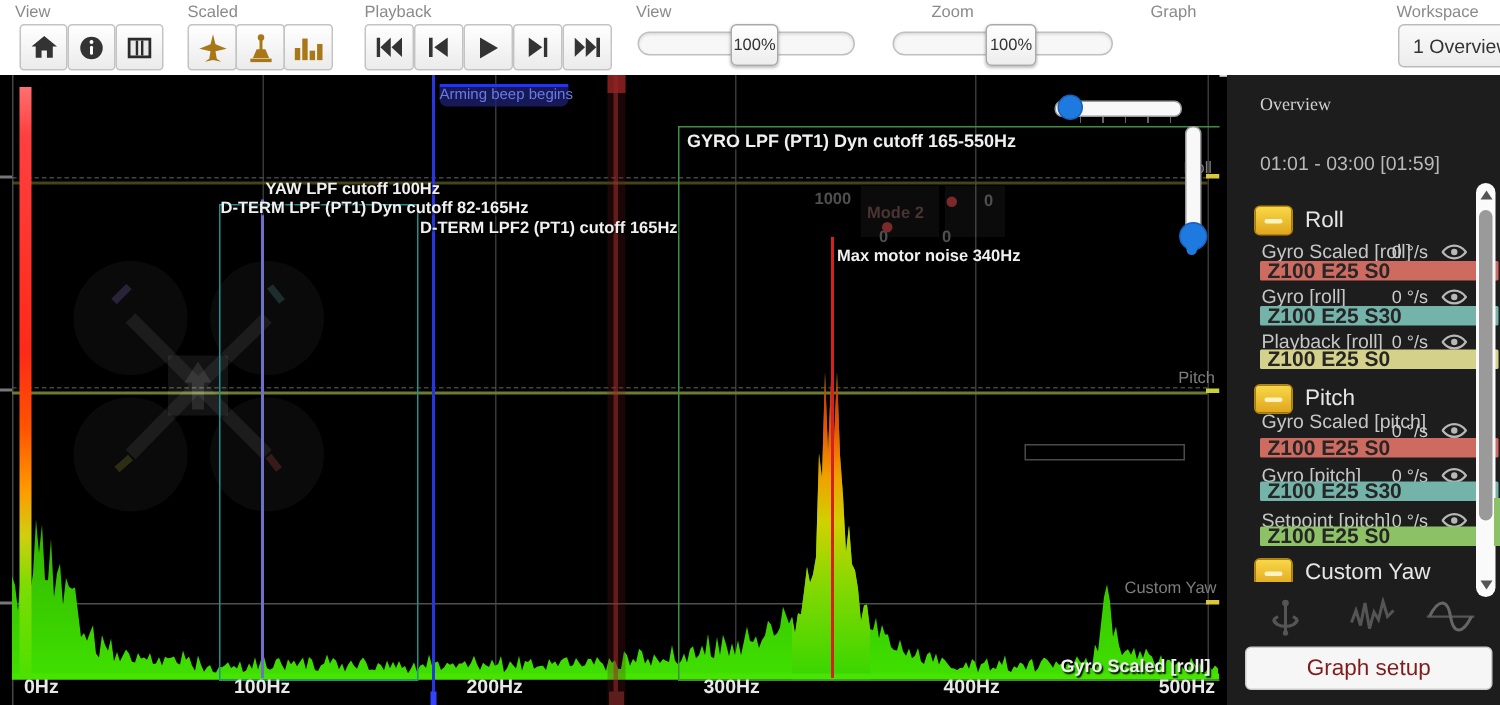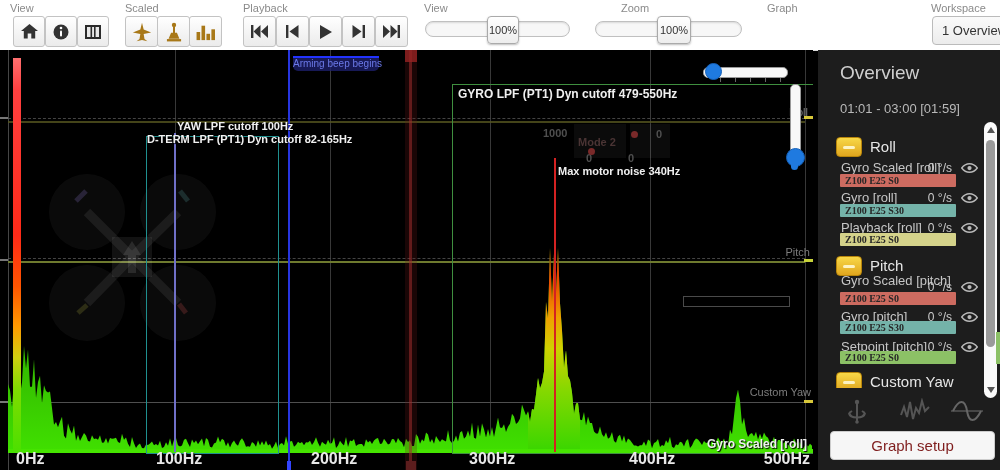--- a/index.html
+++ b/index.html
@@ -20,37 +20,37 @@
   #time-input{position:absolute;left:768px;top:16px;width:147px;height:29px;box-sizing:border-box;
           border:1px solid #ccc;border-radius:4px;font-family:"Liberation Sans",sans-serif;
           font-size:14px;color:#333;text-align:right;padding-right:10px;}
   #workspace-btn{position:absolute;left:932px;top:16px;width:78px;height:29px;box-sizing:border-box;
           background:linear-gradient(#fafafa,#ececec);border:1px solid #bbb;border-radius:4px;
           font-size:13px;color:#333;display:flex;align-items:center;padding-left:9px;cursor:pointer;}
   
   #graph{left:0;top:50px;width:813px;height:420px;background:#000;overflow:hidden;}
   .vgrid{position:absolute;top:0;width:1px;height:402px;background:#383838;}
   .dash{position:absolute;left:8px;width:797px;height:0;border-top:1px dashed #5a5a5a;opacity:.75;}
-  .axis-tick{position:absolute;font-size:16px;font-weight:bold;color:#e8e8e8;text-shadow:1px 1px 1px #000;}
+  .axis-tick{position:absolute;font-size:13px;font-weight:bold;color:#e8e8e8;text-shadow:1px 1px 1px #000;}
   .anno{position:absolute;font-size:11px;font-weight:bold;color:#f0f0f0;text-shadow:1px 1px 1px #000;white-space:nowrap;}
   .rowlab{position:absolute;font-size:11px;color:#7d7d7d;white-space:nowrap;}
   .edge-tick{position:absolute;width:9px;height:3px;}
   
   #sidebar{left:818px;top:50px;width:182px;height:420px;background:#1d1d1d;}
-  .side-h1{position:absolute;left:22px;top:12px;font-size:19px;color:#cfcfcf;}
+  .side-h1{position:absolute;left:22px;top:12px;font-size:12px;color:#cfcfcf;font-family:Liberation Serif, serif;}
   .side-range{position:absolute;left:22px;top:51px;font-size:13px;color:#b9b9b9;}
   .grp-btn{position:absolute;left:18px;width:26px;height:20px;border-radius:4px;cursor:pointer;
            background:linear-gradient(#f8d848,#e0a61e);border:1px solid #b8860b;box-sizing:border-box;}
   .grp-btn span{position:absolute;left:6px;top:8px;width:12px;height:3px;background:#fdf3c2;border-radius:2px;}
   .grp-name{position:absolute;left:52px;font-size:15px;color:#e6e6e6;}
   .fld-label{position:absolute;left:23px;font-size:13px;color:#c6c6c6;white-space:nowrap;}
   .fld-value{position:absolute;right:48px;font-size:12px;color:#cccccc;}
   .eye{position:absolute;right:22px;width:17px;height:12px;cursor:pointer;}
-  .badge{position:absolute;left:22px;width:116px;height:13px;font-size:10px;font-weight:bold;
-         color:#262626;line-height:13px;padding-left:5px;box-sizing:border-box;border-radius:1px;font-family:Liberation Serif, serif;}
+  .badge{position:absolute;left:22px;width:159px;height:13px;font-size:14px;font-weight:bold;
+         color:#262626;line-height:13px;padding-left:5px;box-sizing:border-box;border-radius:1px;}
   #graph-setup{position:absolute;left:12px;top:381px;width:163px;height:27px;background:#f6f6f6;
          border:1px solid #ccc;border-radius:4px;font-size:15px;color:#7f1d1d;
          display:flex;align-items:center;justify-content:center;cursor:pointer;}
   #scrollbar{position:absolute;left:166px;top:72px;width:13px;height:276px;background:#fafafa;border-radius:7px;}
   #scroll-thumb{position:absolute;left:2px;top:18px;width:9px;height:207px;background:#9a9a9a;border-radius:5px;cursor:pointer;}
   .scroll-arrow{position:absolute;left:2.5px;width:0;height:0;border-left:4px solid transparent;border-right:4px solid transparent;cursor:pointer;}
 </style>
 </head>
 <body>
 
@@ -256,21 +256,22 @@
     <div class="abs" style="left:405px;top:0;width:12px;height:420px;background:rgba(105,25,25,0.25)"></div>
     <div class="abs" style="left:409px;top:0;width:3px;height:420px;background:rgba(160,45,45,0.55)"></div>
     <div class="abs" style="left:405px;top:0;width:12px;height:12px;background:rgba(150,35,35,0.8)"></div>
     <div class="abs" style="left:406px;top:411px;width:10px;height:9px;background:#5c1d1d"></div>
     <div class="abs" style="left:288px;top:0;width:2px;height:420px;background:#2736e0"></div>
     <div class="abs" style="left:287px;top:411px;width:4px;height:9px;background:#3344ff"></div>
     <div class="abs" style="left:293px;top:6px;width:86px;height:13px;background:rgba(30,32,110,0.78);border-top:2px solid #2233ff;border-radius:0 0 5px 5px;font-size:10px;color:#6b79e8;text-align:center;line-height:12px;white-space:nowrap">Arming beep begins</div>
 
     <div class="anno" style="left:177px;top:70px">YAW LPF cutoff 100Hz</div>
     <div class="anno" style="left:147px;top:83px">D-TERM LPF (PT1) Dyn cutoff 82-165Hz</div>
-    <div class="anno" style="left:458px;top:37px;font-size:12px">GYRO LPF (PT1) Dyn cutoff 479-550Hz</div>
+    <div class="anno" style="left:280px;top:96px">D-TERM LPF2 (PT1) cutoff 165Hz</div>
+    <div class="anno" style="left:458px;top:37px;font-size:12px">GYRO LPF (PT1) Dyn cutoff 165-550Hz</div>
     <div class="anno" style="left:558px;top:115px">Max motor noise 340Hz</div>
     <div class="anno" style="right:6px;top:387px;font-size:12px">Gyro Scaled [roll]</div>
 
     <div class="abs" style="left:683px;top:246px;width:105px;height:9px;border:1px solid #4a4a4a"></div>
 
     <div class="axis-tick" style="left:16px;top:400px">0Hz</div>
     <div class="axis-tick" style="left:156px;top:400px">100Hz</div>
     <div class="axis-tick" style="left:311px;top:400px">200Hz</div>
     <div class="axis-tick" style="left:469px;top:400px">300Hz</div>
     <div class="axis-tick" style="left:629px;top:400px">400Hz</div>

